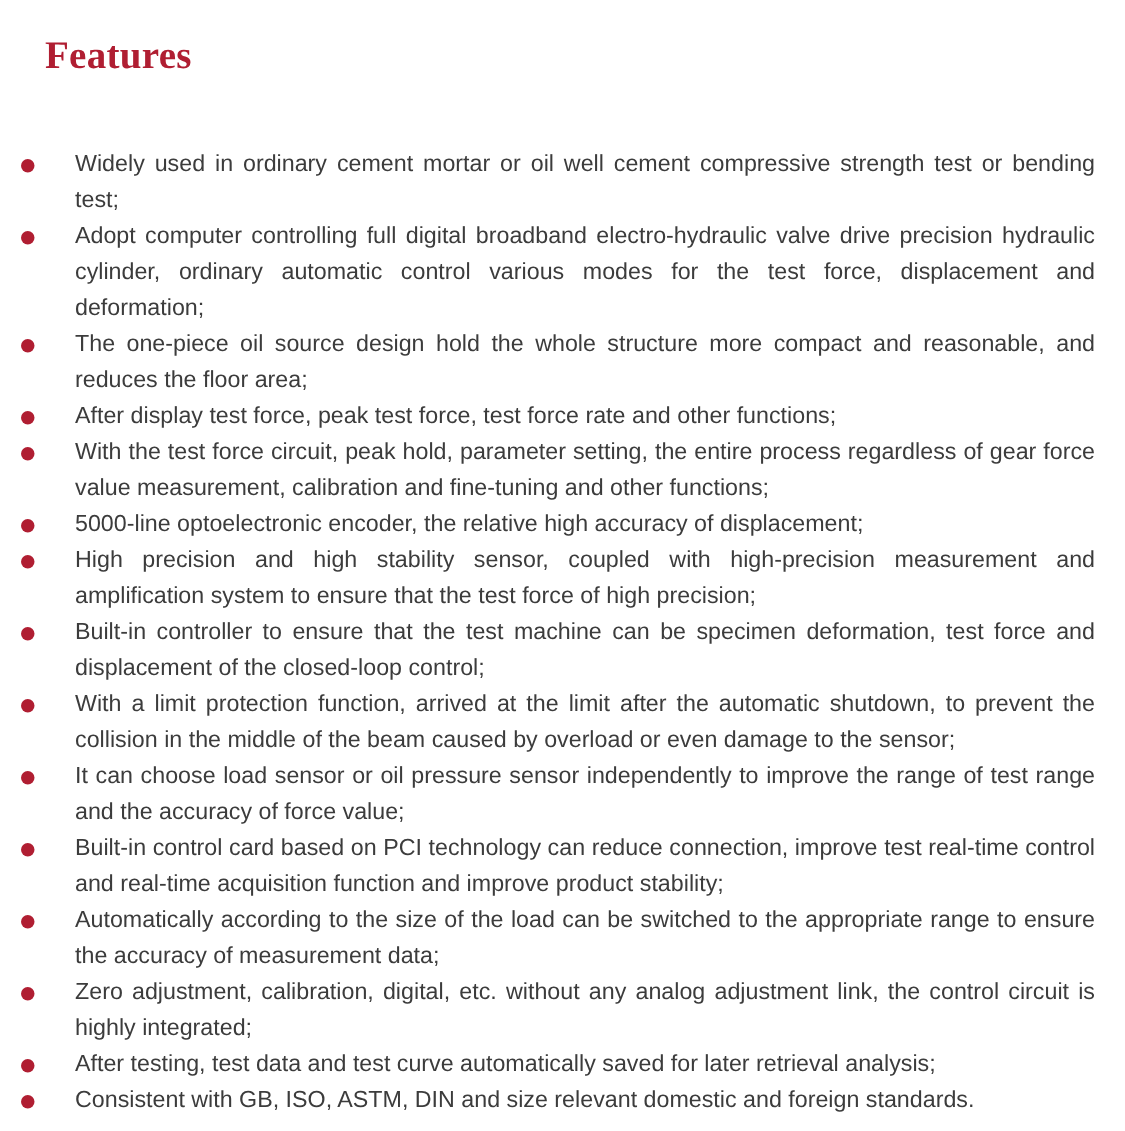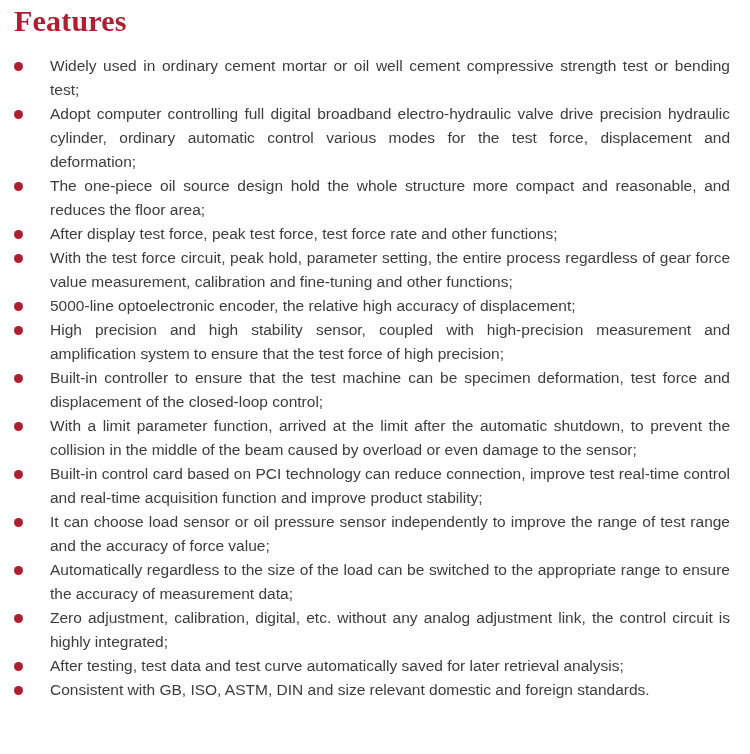--- a/index.html
+++ b/index.html
@@ -14,31 +14,31 @@
     font-family: "Liberation Sans", sans-serif;
   }
   .page {
     box-sizing: border-box;
     width: 750px;
     height: 754px;
     padding: 8px 20px 0 14px;
     background: #ffffff;
   }
   .features-title {
-    margin: 0;
+    margin: 16px;
     font-family: "Liberation Serif", serif;
     font-weight: bold;
-    font-size: 30px;
+    font-size: 26px;
     line-height: 26px;
     color: #B01E32;
     letter-spacing: 0.2px;
   }
   .features-list {
     list-style: none;
-    margin: 20px 0 0 0;
+    margin: 48px 0 0 0;
     padding: 0;
   }
   .feature-item {
     display: flex;
     align-items: flex-start;
   }
   .bullet-col {
     flex: 0 0 36px;
     width: 36px;
     padding-top: 8px;
@@ -112,39 +112,39 @@
       <li class="feature-item">
         <span class="bullet-col">
           <span class="bullet-dot"></span>
         </span>
         <span class="feature-text">Built-in controller to ensure that the test machine can be specimen deformation, test force and displacement of the closed-loop control;</span>
       </li>
       <li class="feature-item">
         <span class="bullet-col">
           <span class="bullet-dot"></span>
         </span>
-        <span class="feature-text">With a limit parameter function, arrived at the limit after the automatic shutdown, to prevent the collision in the middle of the beam caused by overload or even damage to the sensor;</span>
+        <span class="feature-text">With a limit protection function, arrived at the limit after the automatic shutdown, to prevent the collision in the middle of the beam caused by overload or even damage to the sensor;</span>
+      </li>
+      <li class="feature-item">
+        <span class="bullet-col">
+          <span class="bullet-dot"></span>
+        </span>
+        <span class="feature-text">It can choose load sensor or oil pressure sensor independently to improve the range of test range and the accuracy of force value;</span>
       </li>
       <li class="feature-item">
         <span class="bullet-col">
           <span class="bullet-dot"></span>
         </span>
         <span class="feature-text">Built-in control card based on PCI technology can reduce connection, improve test real-time control and real-time acquisition function and improve product stability;</span>
       </li>
       <li class="feature-item">
         <span class="bullet-col">
           <span class="bullet-dot"></span>
         </span>
-        <span class="feature-text">It can choose load sensor or oil pressure sensor independently to improve the range of test range and the accuracy of force value;</span>
-      </li>
-      <li class="feature-item">
-        <span class="bullet-col">
-          <span class="bullet-dot"></span>
-        </span>
-        <span class="feature-text">Automatically regardless to the size of the load can be switched to the appropriate range to ensure the accuracy of measurement data;</span>
+        <span class="feature-text">Automatically according to the size of the load can be switched to the appropriate range to ensure the accuracy of measurement data;</span>
       </li>
       <li class="feature-item">
         <span class="bullet-col">
           <span class="bullet-dot"></span>
         </span>
         <span class="feature-text">Zero adjustment, calibration, digital, etc. without any analog adjustment link, the control circuit is highly integrated;</span>
       </li>
       <li class="feature-item">
         <span class="bullet-col">
           <span class="bullet-dot"></span>

